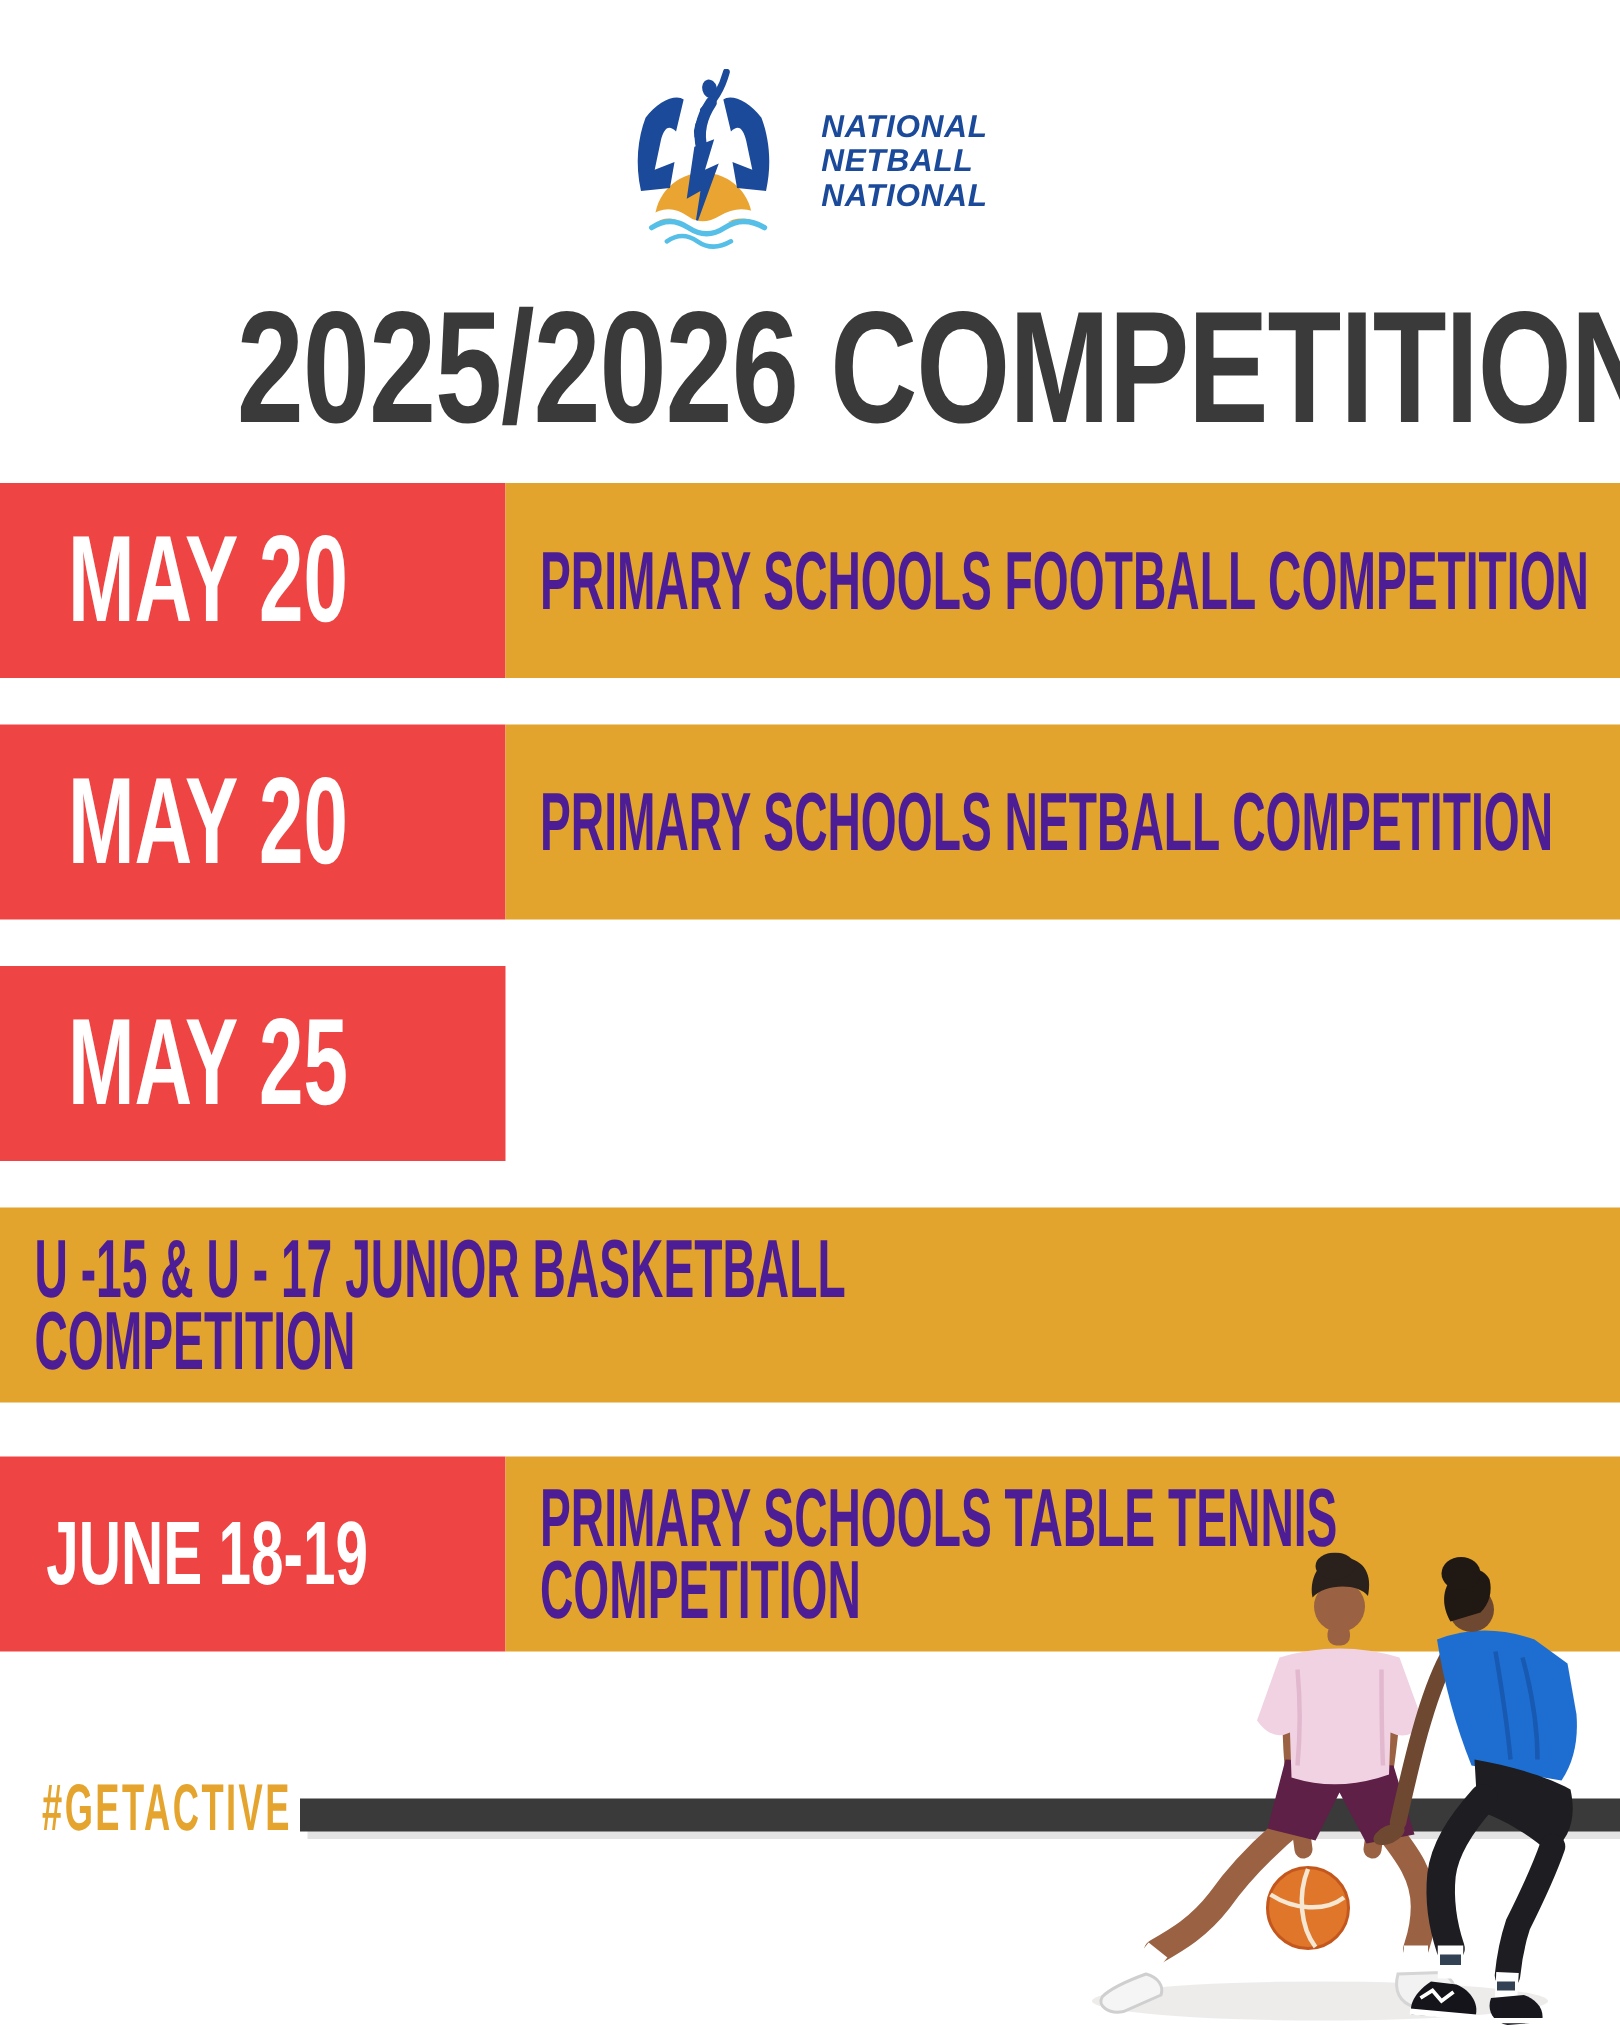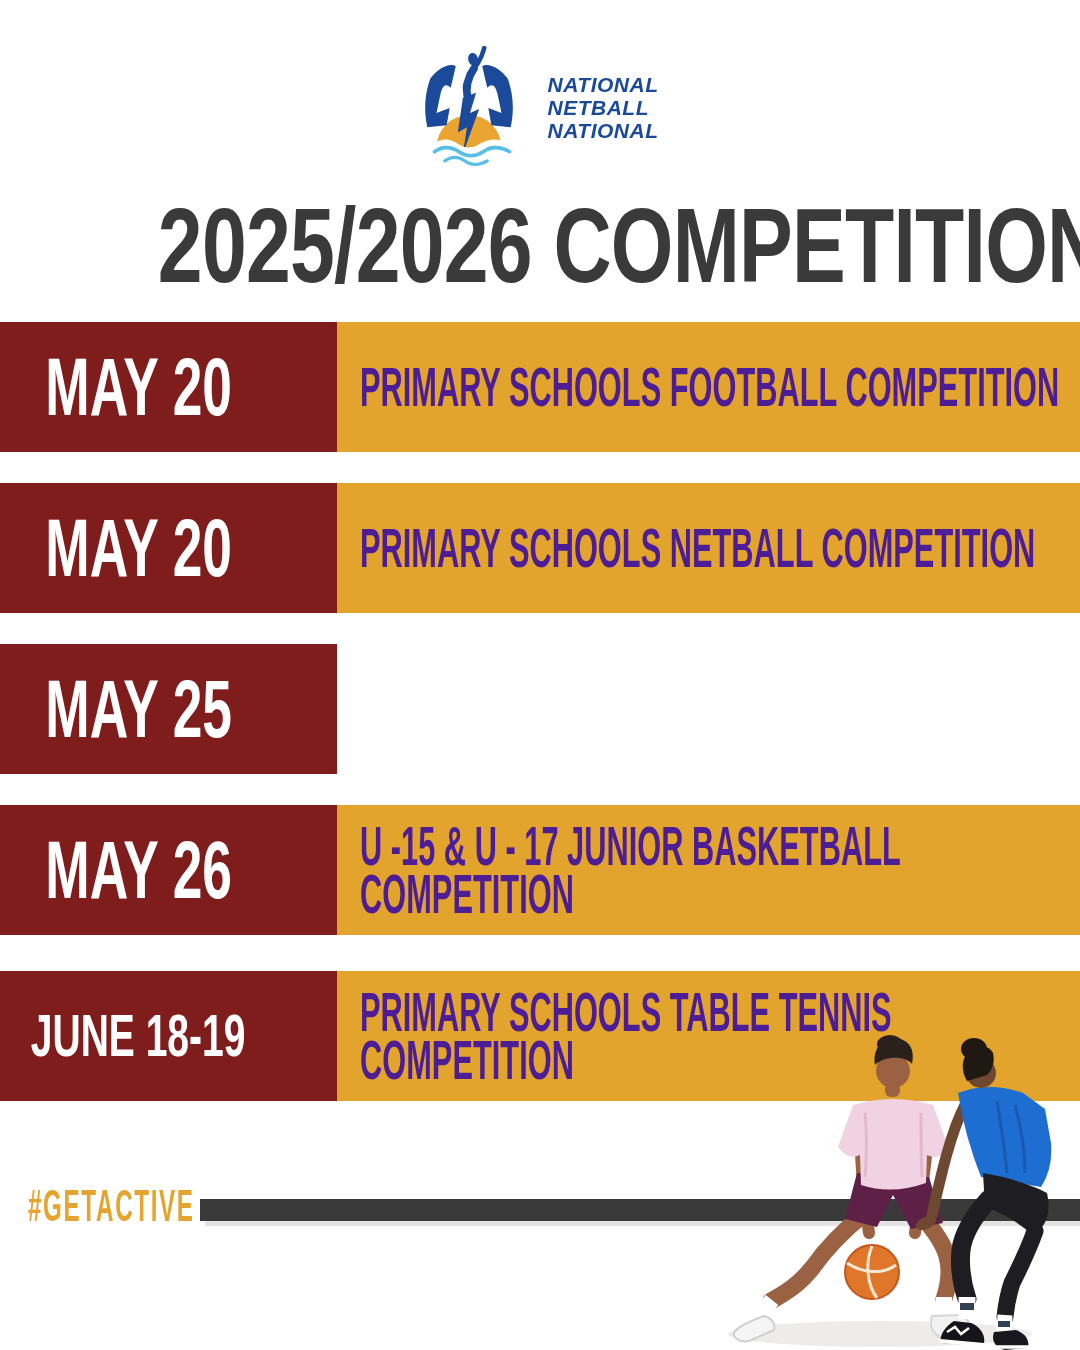--- a/index.html
+++ b/index.html
@@ -23,21 +23,21 @@
   .title{
     display:inline-block;color:#3a3a3a;font-weight:bold;
     font-size:106px;line-height:1;letter-spacing:-1px;white-space:nowrap;
     transform:scaleX(0.76);transform-origin:center;
   }
   
   .rows{position:absolute;top:322px;left:0;width:100%;}
   .row{display:flex;height:130px;margin-bottom:31px;}
   .row:nth-child(4){margin-bottom:36px;}
   .date-cell{
-    width:337px;flex:0 0 337px;background:#7f1d1d;color:#ffffff;
+    width:337px;flex:0 0 337px;background:#ef4444;color:#ffffff;
     display:flex;align-items:center;justify-content:center;
     padding-right:60px;box-sizing:border-box;
   }
   .date-label{
     display:inline-block;font-weight:bold;font-size:82px;line-height:1;
     white-space:nowrap;transform:scaleX(0.65);transform-origin:center;
   }
   .row.date-sm .date-label{font-size:60px;}
   .event-cell{flex:1;background:#e2a42d;position:relative;color:#4c1d95;}
   .event-label{
@@ -116,23 +116,20 @@
       <div class="event-cell">
         <span class="event-label">PRIMARY SCHOOLS NETBALL COMPETITION</span>
       </div>
     </div>
     <div class="row">
       <div class="date-cell">
         <span class="date-label">MAY 25</span>
       </div>
     </div>
     <div class="row">
-      <div class="date-cell">
-        <span class="date-label">MAY 26</span>
-      </div>
       <div class="event-cell">
         <span class="event-label">U -15 &amp; U - 17 JUNIOR BASKETBALL COMPETITION</span>
       </div>
     </div>
     <div class="row date-sm">
       <div class="date-cell">
         <span class="date-label">JUNE 18-19</span>
       </div>
       <div class="event-cell">
         <span class="event-label">PRIMARY SCHOOLS TABLE TENNIS COMPETITION</span>

